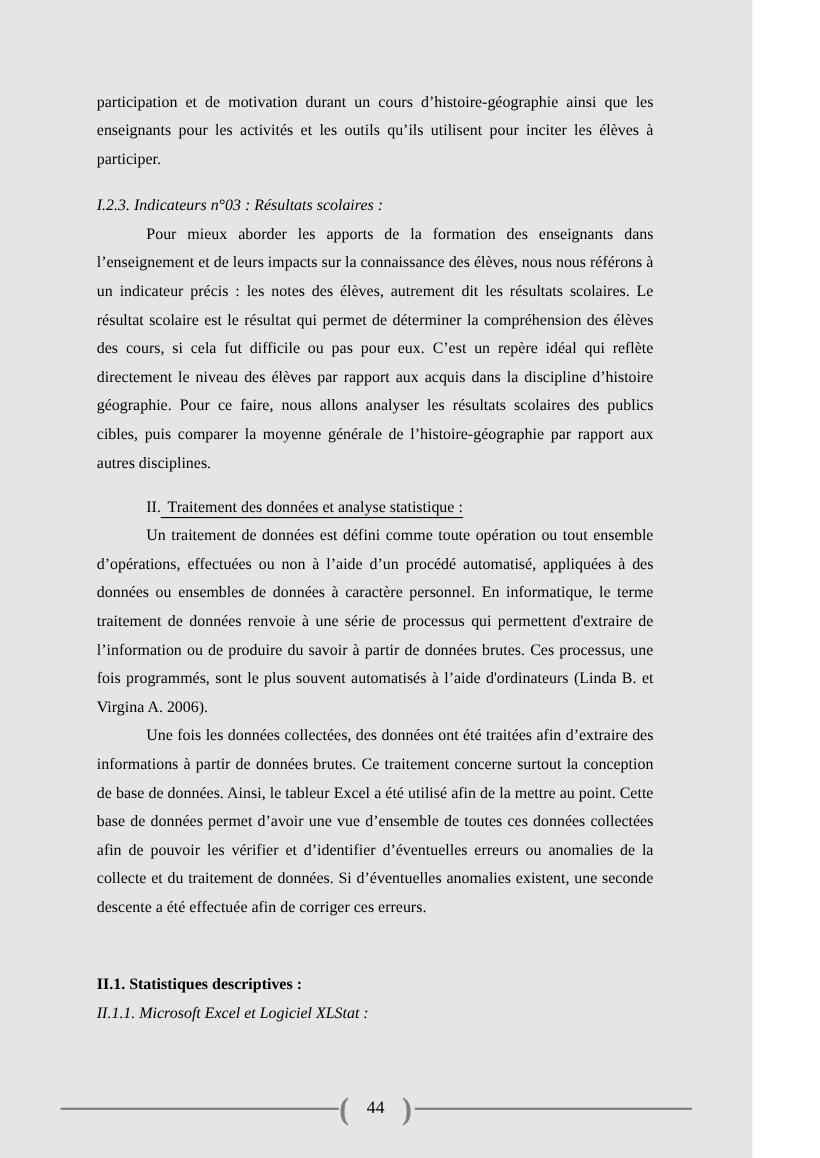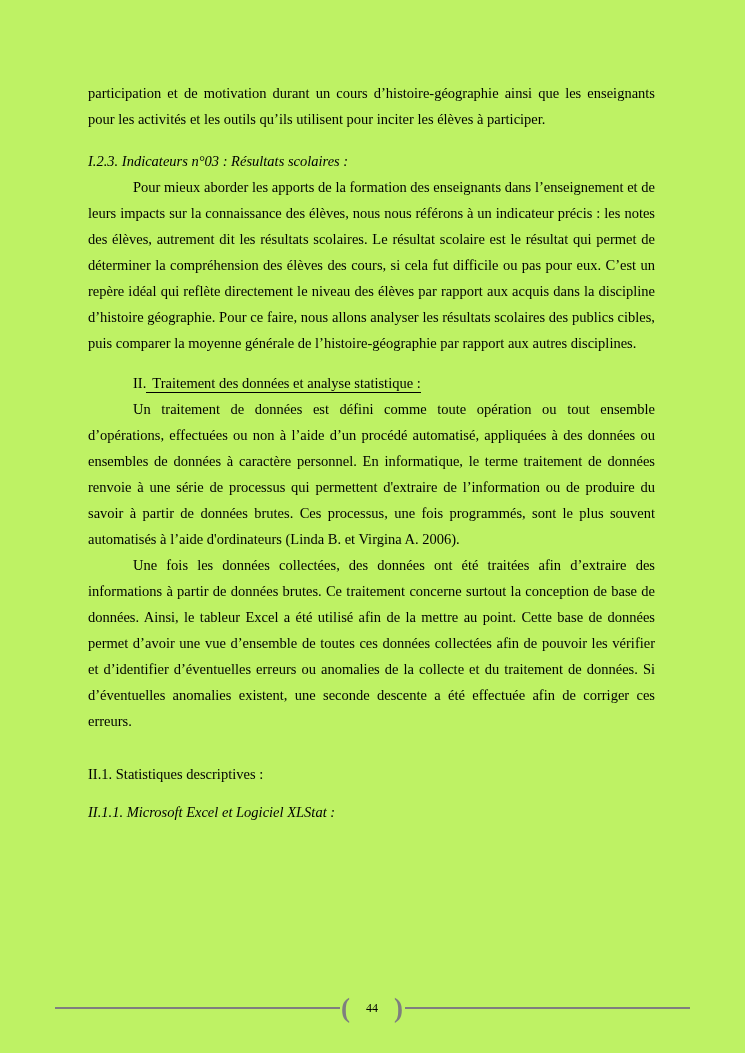--- a/index.html
+++ b/index.html
@@ -3,57 +3,57 @@
 <meta charset="utf-8">
 <style>
   * { margin: 0; padding: 0; box-sizing: border-box; }
   html, body { background: #ffffff; }
   body {
     font-family: "Liberation Serif", "DejaVu Serif", serif;
     color: #000000;
   }
   .page {
     position: relative;
-    width: 745px;
+    width: 684px;
     height: 1053px;
-    background: #bef264;
+    background: #e5e5e5;
     overflow: hidden;
   }
   .content {
     position: absolute;
     top: 80px;
     left: 88px;
     right: 90px;
   }
   .content p {
     font-size: 14.5px;
     line-height: 26px;
     text-align: justify;
   }
   p.indent { text-indent: 45px; font-family: Liberation Serif, serif; }
   p.heading-italic {
     font-style: italic;
     text-align: left;
     margin-top: 16px;
   }
-  p.heading-italic.tight { margin-top: 12px; }
+  p.heading-italic.tight { margin-top: 0; }
   p.heading-underline {
     text-align: left;
     margin-top: 14px;
     text-indent: 45px;
   }
   p.heading-underline .ul {
     border-bottom: 1.4px solid #000;
     padding-left: 6px;
     padding-bottom: 1px;
   }
   p.heading-bold {
-    font-weight: normal;
+    font-weight: bold;
     text-align: left;
-    margin-top: 27px;
+    margin-top: 44px;
   }
   .footer {
     position: absolute;
     left: 55px;
     right: 55px;
     top: 992px;
     height: 32px;
     display: flex;
     align-items: center;
   }
@@ -65,21 +65,21 @@
   .footer .bracket {
     color: #7f7f7f;
     font-size: 27px;
     font-weight: bold;
     line-height: 32px;
     padding: 0 2px;
     transform: scaleY(1.05);
   }
   .footer .bracket.left { margin-left: -1px; }
   .footer .pagenum {
-    font-size: 12px;
+    font-size: 16px;
     color: #000;
     padding: 0 14px;
   }
 </style>
 </head>
 <body>
 
 <div class="page">
   <div class="content">
 

